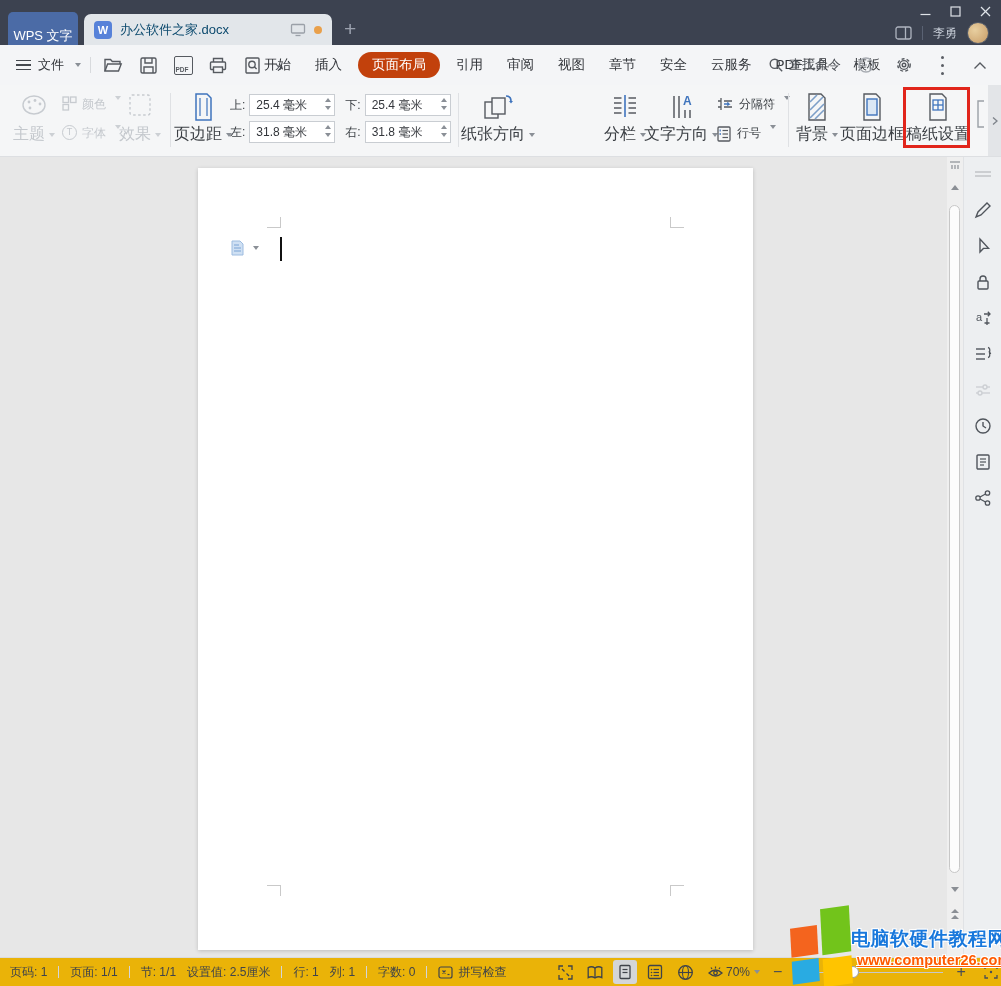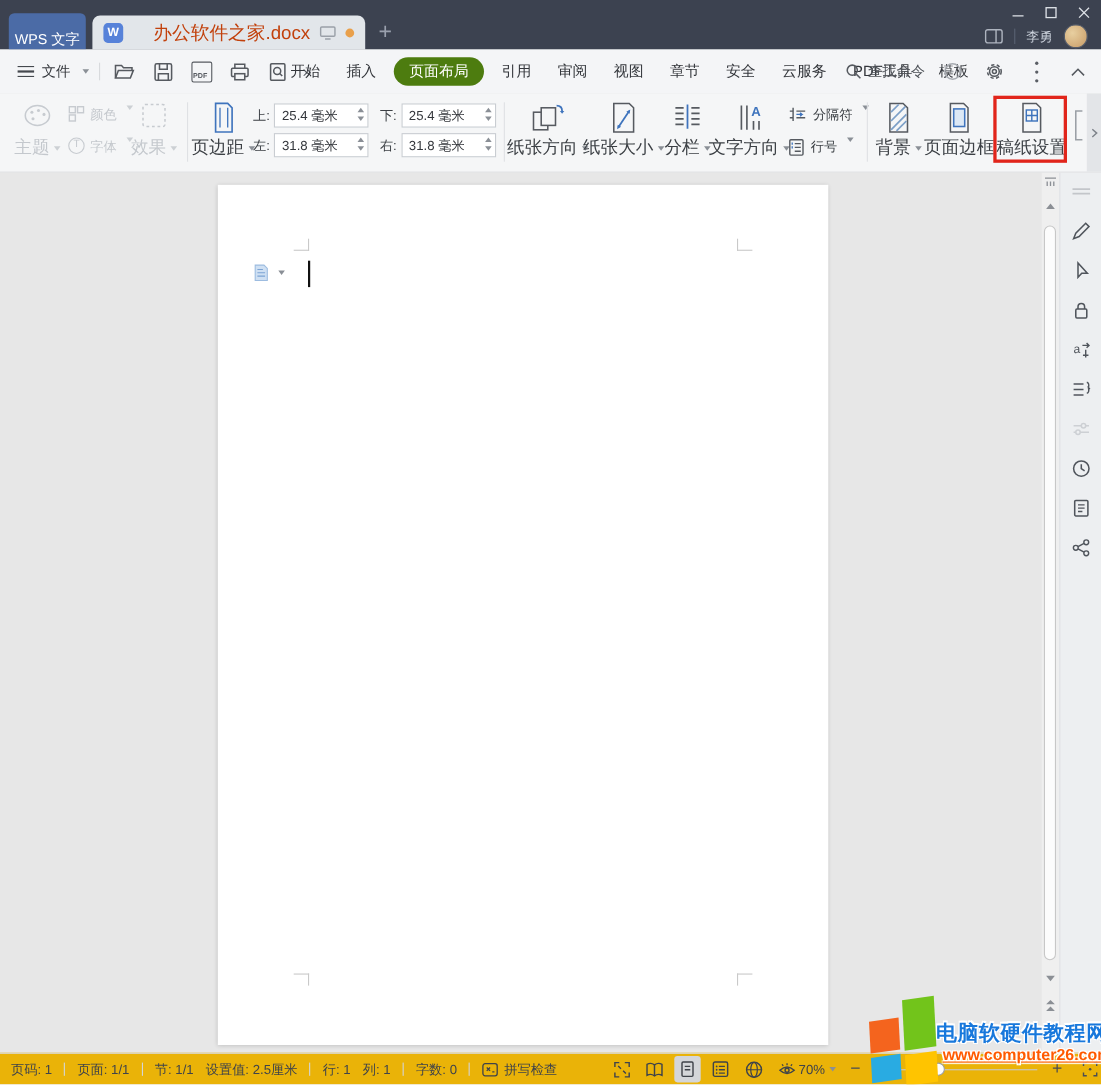--- a/index.html
+++ b/index.html
@@ -9,21 +9,21 @@
 
   
   .titlebar { position:absolute; top:0; left:0; width:100%; height:45px; background:#3c4250; }
   .wps-btn { position:absolute; left:8px; top:12px; width:70px; height:33px; background:#4b6ba6;
              border-radius:5px 5px 0 0; color:#fff; font-size:13px; display:flex; align-items:flex-end;
              justify-content:center; cursor:pointer; }
   .doc-tab { position:absolute; left:84px; top:14px; width:248px; height:31px; background:#e2e6ea;
              border-radius:7px 7px 0 0; display:flex; align-items:center; gap:8px; padding:0 10px; }
   .wicon { width:18px; height:18px; background:#5782d9; border-radius:4px; color:#fff; font-size:11px;
            font-weight:bold; display:flex; align-items:center; justify-content:center; flex:none; }
-  .tab-title { color:#c2410c; font-size:17px; white-space:nowrap; overflow:hidden; flex:1;text-align:right; }
+  .tab-title { color:#0c4a6e; font-size:13px; white-space:nowrap; overflow:hidden; flex:1; }
   .dot { width:8px; height:8px; border-radius:50%; background:#e9a04b; flex:none; }
   .newtab { position:absolute; left:344px; top:18px; color:#9aa0ad; font-size:21px; line-height:21px; cursor:pointer; }
   .winctl { position:absolute; top:2px; display:flex; align-items:center; justify-content:center;
             width:28px; height:18px; cursor:pointer; }
   .userrow { position:absolute; top:22px; right:12px; display:flex; align-items:center; gap:10px; }
   .uname { color:#ccd2dc; font-size:12px; }
   .usep { width:1px; height:14px; background:#5a6273; }
   .avatar { width:22px; height:22px; border-radius:50%;
             background:radial-gradient(circle at 35% 35%, #e8cfa0, #c79b66); border:1px solid #565d6b; }
 
@@ -32,21 +32,21 @@
   .filebtn { position:absolute; left:16px; top:0; height:40px; display:flex; align-items:center; gap:7px;
              font-size:13px; color:#33363b; cursor:pointer; }
   .ham { display:inline-block; width:15px; }
   .ham i { display:block; height:1.6px; background:#44484e; margin:3px 0; }
   .msep { position:absolute; left:90px; top:12px; width:1px; height:16px; background:#d8dadd; }
   .qicons { position:absolute; left:100px; top:0; height:40px; display:flex; align-items:center; gap:9px; }
   .qic { width:26px; height:26px; display:flex; align-items:center; justify-content:center; cursor:pointer; }
   .more { color:#5a5e65; font-size:15px; cursor:pointer; }
   .mtabs { position:absolute; left:252px; top:0; height:40px; display:flex; align-items:center; }
   .mtab { padding:0 12px; font-size:13.5px; color:#33363b; cursor:pointer; white-space:nowrap; }
-  .mtab.active { background:#4d7c0f; color:#fff; border-radius:14px; padding:4px 14px; margin:0 4px; }
+  .mtab.active { background:#c2410c; color:#fff; border-radius:14px; padding:4px 14px; margin:0 4px; }
   .mright { position:absolute; right:8px; top:0; height:40px; display:flex; align-items:center; gap:12px; }
   .findcmd { display:flex; align-items:center; gap:5px; font-size:13px; color:#4c5056; cursor:pointer; }
 
   
   .ribbon { position:absolute; top:85px; left:0; width:100%; height:72px; background:#f5f6f7;
             border-bottom:1px solid #dddfe2; }
   .rsep { position:absolute; top:8px; width:1px; height:54px; background:#dfe1e4; }
   .rbtn { position:absolute; top:3px; height:64px; text-align:center; cursor:pointer; border-radius:3px; }
   .rico { position:absolute; top:4px; left:50%; transform:translateX(-50%); }
   .rlab { position:absolute; bottom:7px; width:100%; font-size:16px; color:#3c4045; white-space:nowrap;
@@ -382,32 +382,20 @@
         <rect x="4" y="10" width="13" height="16" fill="none" stroke="#565a60" stroke-width="1.4"></rect>
         <rect x="11" y="6" width="13" height="16" fill="#f5f6f7" stroke="#565a60" stroke-width="1.4"></rect>
         <path d="M25 4 q5 0 5 5" fill="none" stroke="#3f74bd" stroke-width="1.6"></path>
         <path d="M28 9 l2 2.5 2-2.5 Z" fill="#3f74bd"></path>
       </svg>
       <div class="rlab">
           <span>纸张方向</span>
           <i class="car"></i>
         </div>
     </div>
-    <div class="rbtn" style="left:535px; width:64px;">
-      <svg class="rico" width="28" height="30" viewBox="0 0 28 30">
-        <path d="M5 2 h14 l4 4 v22 H5 Z" fill="none" stroke="#565a60" stroke-width="1.4"></path>
-        <line x1="9" y1="24" x2="19" y2="9" stroke="#3f74bd" stroke-width="1.6"></line>
-        <path d="M8 25.5 l0.6-4 3 1.8 Z" fill="#3f74bd"></path>
-        <path d="M20 7.5 l-0.6 4 -3-1.8 Z" fill="#3f74bd"></path>
-      </svg>
-      <div class="rlab">
-          <span>纸张大小</span>
-          <i class="car"></i>
-        </div>
-    </div>
     <div class="rbtn" style="left:601px; width:48px;">
       <svg class="rico" width="28" height="28" viewBox="0 0 28 28">
         <line x1="14" y1="3" x2="14" y2="25" stroke="#3f74bd" stroke-width="1.6"></line>
         <g stroke="#565a60" stroke-width="1.5">
           <line x1="3" y1="6" x2="10.5" y2="6"></line>
             <line x1="3" y1="11" x2="10.5" y2="11"></line>
           <line x1="3" y1="16" x2="10.5" y2="16"></line>
             <line x1="3" y1="21" x2="10.5" y2="21"></line>
           <line x1="17.5" y1="6" x2="25" y2="6"></line>
             <line x1="17.5" y1="11" x2="25" y2="11"></line>

